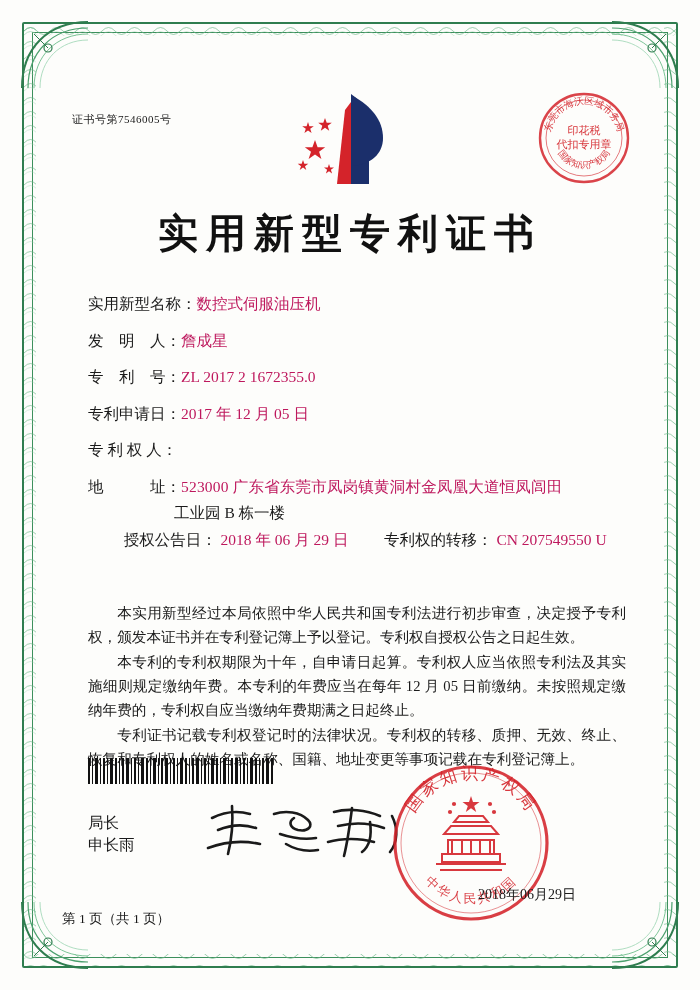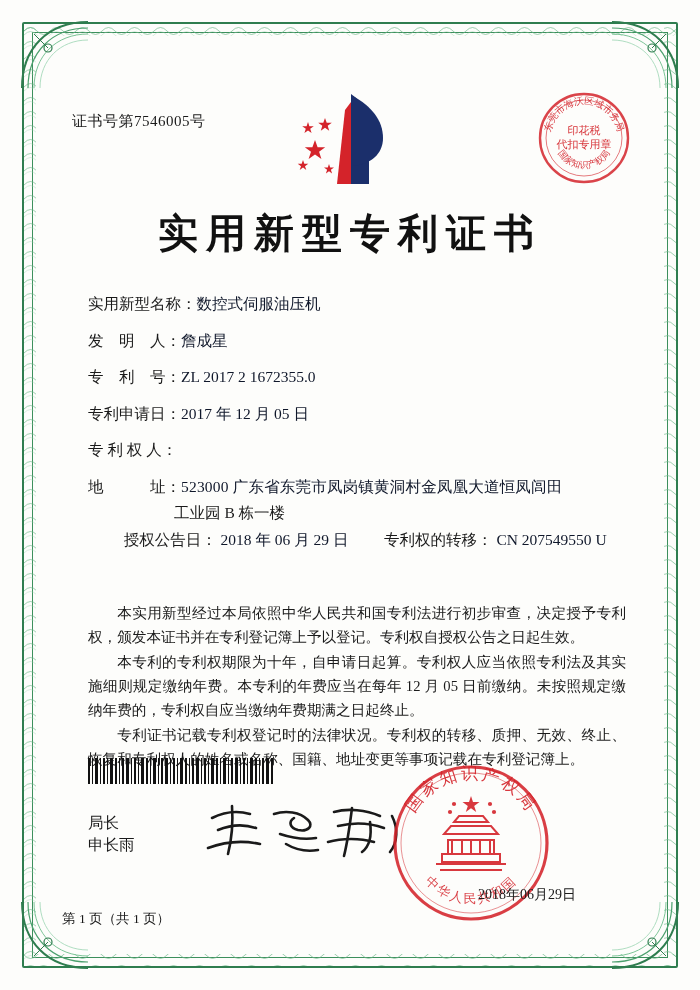--- a/index.html
+++ b/index.html
@@ -54,21 +54,21 @@
   
   .content {
     position: absolute;
     left: 62px; right: 62px; top: 46px; bottom: 46px;
   }
 
   .cert-no {
     position: absolute;
     left: 10px;
     top: 66px;
-    font-size: 15px;
+    font-size: 11px;
     letter-spacing: 0.5px;
     color: #1a1a1a;
   }
 
   
   .logo {
     position: absolute;
     left: 50%;
     transform: translateX(-50%);
     top: 42px;
@@ -110,21 +110,21 @@
   .frow {
     display: flex;
     align-items: flex-start;
     margin-bottom: 21px;
   }
   .flabel {
     white-space: pre;
     color: #1a1a1a;
   }
   .fvalue {
-    color: #0f172a;
+    color: #be185d;
   }
   .fvalue.wide { letter-spacing: 0.2px; }
   .addr-second {
     margin-left: 86px;
     margin-top: -10px;
     margin-bottom: 11px;
     font-size: 15.5px;
   }
   .two-col {
     display: flex;

